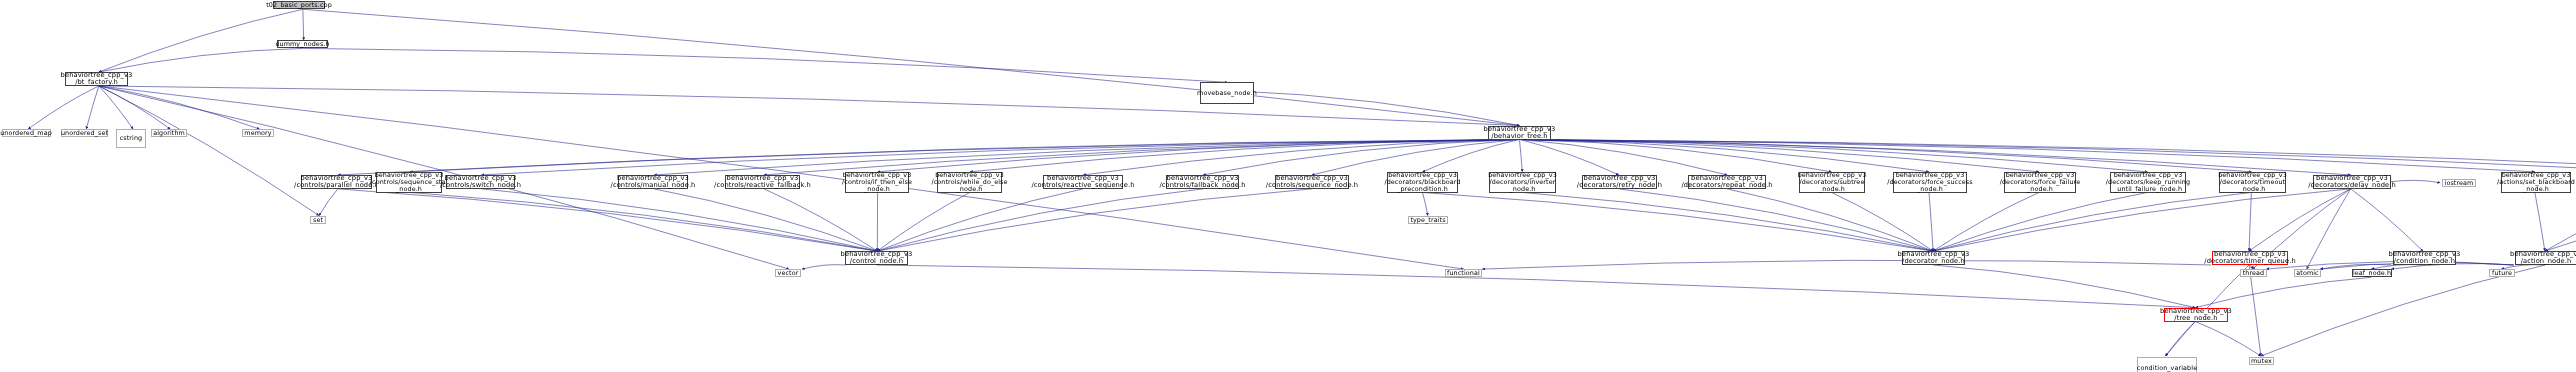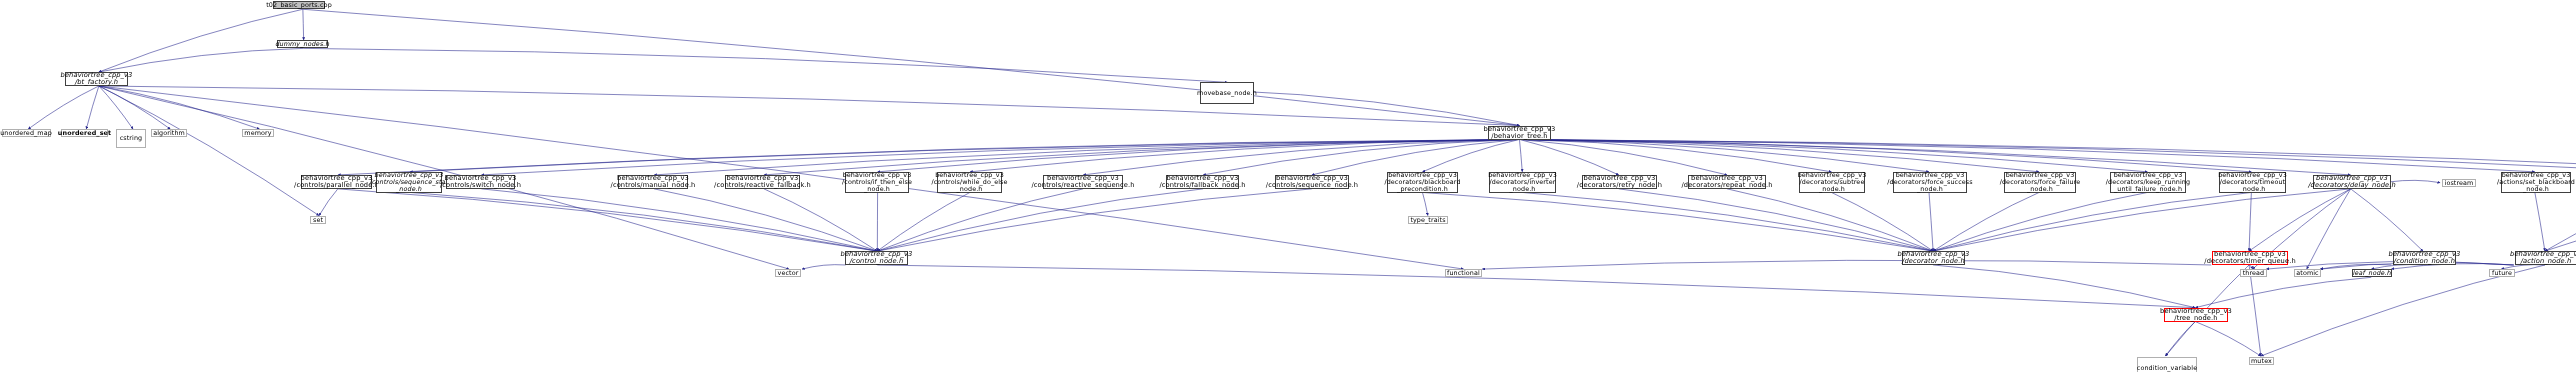--- a/index.html
+++ b/index.html
@@ -23,21 +23,21 @@
     border:0.5px solid #404040;
     color:#000000;
     font-size:6.7px;
     line-height:6.7px;
     letter-spacing:0.1px;
     white-space:pre-line;
     padding:0 1px;
     z-index:5;
   }
   .node.sys{ border:0.5px solid #b0b0b0; }
-  .node.bold{ border:0.8px solid #404040;font-style:italic; }
+  .node.bold{ border:0.8px solid #404040; }
   .node.root{ background:#bfbfbf; border:0.8px solid #404040; }
   .node.hl{ border:0.8px solid #ff0000; }
 </style>
 </head>
 <body>
 
 <div id="canvas">
   <svg id="edges" xmlns="http://www.w3.org/2000/svg" viewBox="0 0 5491 723" width="2829" height="372">
     <defs>
       <marker id="arw" viewBox="0 0 10 10" refX="9.5" refY="5" markerWidth="5.2" markerHeight="5.2" orient="auto-start-reverse">
@@ -132,21 +132,21 @@
         <path d="M 4263 625 Q 4234 652.47 4205 692" marker-end="url(#arw)"></path>
         <path d="M 4263 625 Q 4326.75 650.0375 4390.5 692" marker-end="url(#arw)"></path>
       </g>
   </svg>
 <div class="node root" style="left: 273px; top: 1px; width: 52px; height: 8.2px; font-size: 6.4px;">t02_basic_ports.cpp</div>
     <div class="node bold" style="left: 277px; top: 40px; width: 51px; height: 8.2px; font-size: 6.4px;">dummy_nodes.h</div>
     <div class="node bold" style="left: 65px; top: 72px; width: 63px; height: 14px;">behaviortree_cpp_v3
 /bt_factory.h</div>
     <div class="node " style="left: 1200px; top: 82px; width: 54px; height: 22px; font-size: 6.4px;">movebase_node.h</div>
     <div class="node sys" style="left: 1.5px; top: 129px; width: 49px; height: 8.2px; font-size: 6.4px;">unordered_map</div>
-    <div class="node sys" style="left: 61px; top: 129px; width: 47px; height: 8.2px; font-size: 6.4px; font-weight: bold;">unordered_set</div>
+    <div class="node sys" style="left: 61px; top: 129px; width: 47px; height: 8.2px; font-size: 6.4px;">unordered_set</div>
     <div class="node sys" style="left: 116px; top: 129px; width: 30px; height: 19px; font-size: 6.4px;">cstring</div>
     <div class="node sys" style="left: 151px; top: 129px; width: 36px; height: 8.2px; font-size: 6.4px;">algorithm</div>
     <div class="node sys" style="left: 242px; top: 129px; width: 32px; height: 8.2px; font-size: 6.4px;">memory</div>
     <div class="node " style="left: 1488px; top: 126px; width: 63px; height: 14px;">behaviortree_cpp_v3
 /behavior_tree.h</div>
     <div class="node " style="left: 301px; top: 175px; width: 71px; height: 14px;">behaviortree_cpp_v3
 /controls/parallel_node.h</div>
     <div class="node bold" style="left: 376px; top: 172px; width: 66px; height: 20.6px; font-size: 6.4px; line-height: 6.7px;">behaviortree_cpp_v3
 /controls/sequence_star
 _node.h</div>

